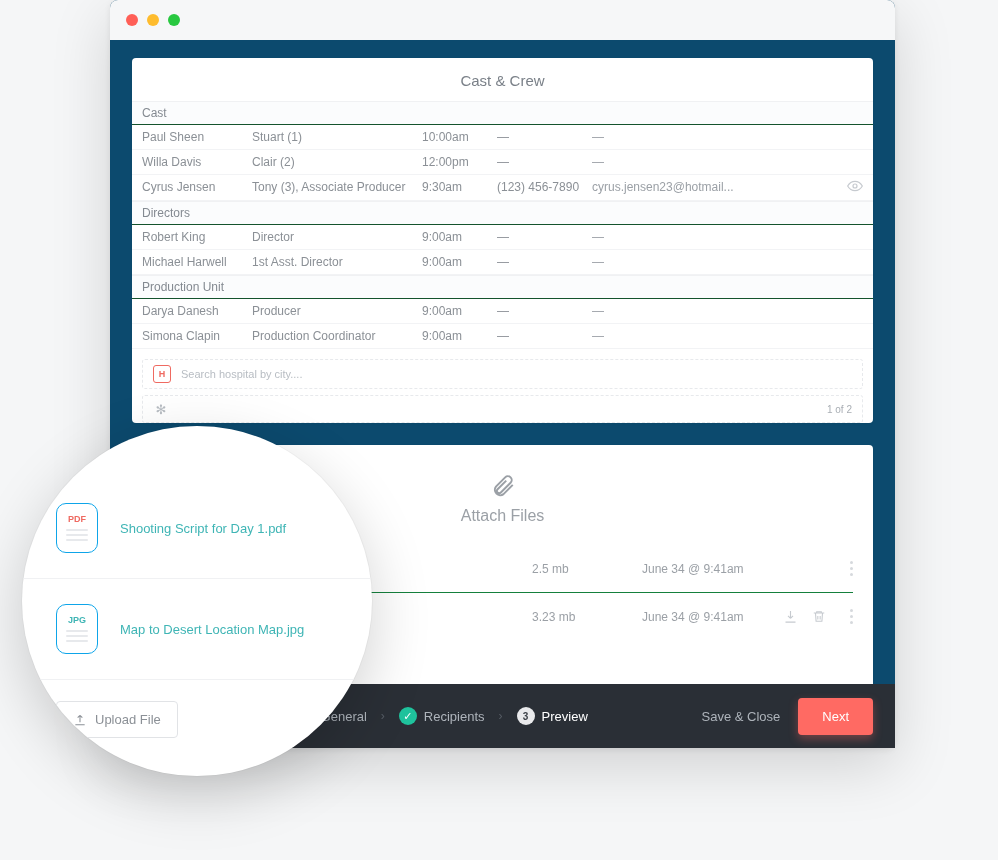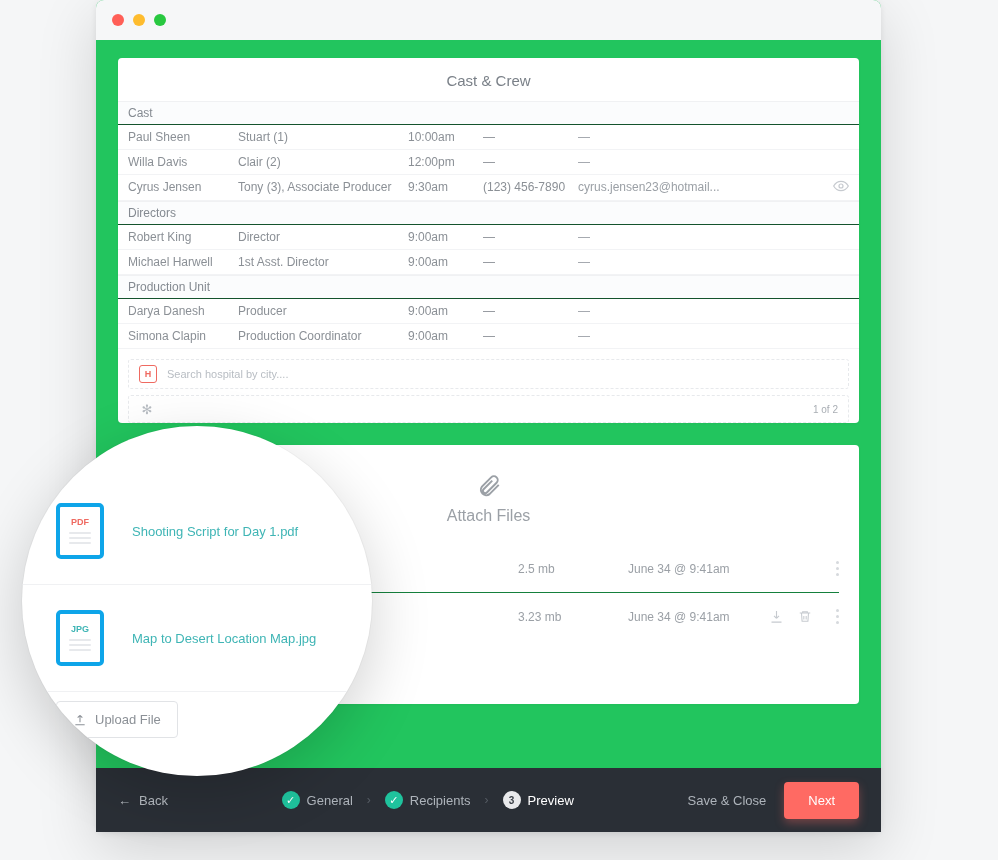--- a/index.html
+++ b/index.html
@@ -1,17 +1,17 @@
 <!DOCTYPE html>
 <html><head>
 <meta charset="utf-8">
 <style>
 html,body{margin:0;padding:0;font-family:-apple-system,Helvetica,Arial,sans-serif;background:#fff;}
 .stage{width:998px;height:860px;position:relative;background:#f5f6f7;overflow:hidden;}
-.window{position:absolute;left:96px;top:0;width:785px;height:832px;background:#22c55e;border-radius:8px;box-shadow:0 18px 60px rgba(0,0,0,.15),0 2px 6px rgba(0,0,0,.08);}
+.window{position:absolute;left:110px;top:0;width:785px;height:748px;background:#0c4a6e;border-radius:8px;box-shadow:0 18px 60px rgba(0,0,0,.15),0 2px 6px rgba(0,0,0,.08);}
 .titlebar{height:40px;display:flex;align-items:center;padding:0 16px;gap:0;background:#f6f7f8;border-radius:8px 8px 0 0;}
 .dot{width:12px;height:12px;border-radius:50%;margin-right:9px;}
 .red{background:#ff5f57;}.yellow{background:#febc2e;}.green{background:#28c840;}
 .card{background:#fff;margin:18px 22px 0 22px;border-radius:4px;box-shadow:0 1px 3px rgba(0,0,0,.04);}
 .card-head{text-align:center;color:#7a8088;font-size:15px;padding:14px 0 12px;}
 .sect{background:#fbfcfd;border-top:1px solid #f0f1f3;border-bottom:1px solid #14532d;padding:4px 10px;color:#848a91;font-size:12px;}
 .row{display:flex;align-items:flex-start;padding:5px 10px;font-size:12px;color:#8b9096;border-bottom:1px solid #f2f3f5;}
 .row:last-child{border-bottom:none;}
 .c-name{width:110px;}
 .c-role{width:170px;}
@@ -41,21 +41,21 @@
 .steps{flex:1;display:flex;align-items:center;justify-content:center;gap:14px;}
 .chip{display:flex;align-items:center;gap:7px;}
 .chk{width:18px;height:18px;border-radius:50%;background:#1fc39d;display:flex;align-items:center;justify-content:center;color:#fff;font-size:11px;}
 .num{width:18px;height:18px;border-radius:50%;background:#e9eaec;color:#3a3f46;display:flex;align-items:center;justify-content:center;font-size:10px;font-weight:600;}
 .chev{color:#565c64;font-size:12px;}
 .save{margin-right:18px;color:#aeb4bb;}
 .next{background:#ff6a63;color:#fff;border:none;border-radius:4px;padding:11px 24px;font-size:13px;box-shadow:0 4px 10px rgba(255,106,99,.35);}
 .zoom{position:absolute;left:22px;top:426px;width:350px;height:350px;border-radius:50%;background:#fff;box-shadow:0 18px 60px rgba(0,0,0,.18),0 0 0 1px rgba(0,0,0,.03);overflow:hidden;}
 .zrow{display:flex;align-items:center;padding:25px 0 25px 34px;border-bottom:1px solid #f0f1f3;}
 .zrow:last-of-type{border-bottom:none;}
-.fi{width:40px;height:48px;border:4px solid #0ea5e9;border-radius:5px;display:flex;flex-direction:column;align-items:center;justify-content:center;margin-right:28px;}
+.fi{width:40px;height:48px;border:1px solid #0ea5e9;border-radius:10px;display:flex;flex-direction:column;align-items:center;justify-content:center;margin-right:22px;}
 .ft{font-size:9px;font-weight:600;margin-bottom:3px;}
 .pdf .ft{color:#ef6a61;} .jpg .ft{color:#3fb5b5;}
 .ln{width:22px;height:2px;background:#e7e9ec;margin:1.5px 0;border-radius:1px;}
 .zname{color:#3fb5b5;font-size:13px;}
 .zup{position:absolute;left:34px;bottom:38px;border:1px solid #e1e3e6;padding:10px 16px;border-radius:4px;font-size:13px;color:#8b9096;display:flex;align-items:center;gap:8px;}
 .uicon{display:inline-flex;}
 </style>
 </head>
 <body>
 <div class="stage">

